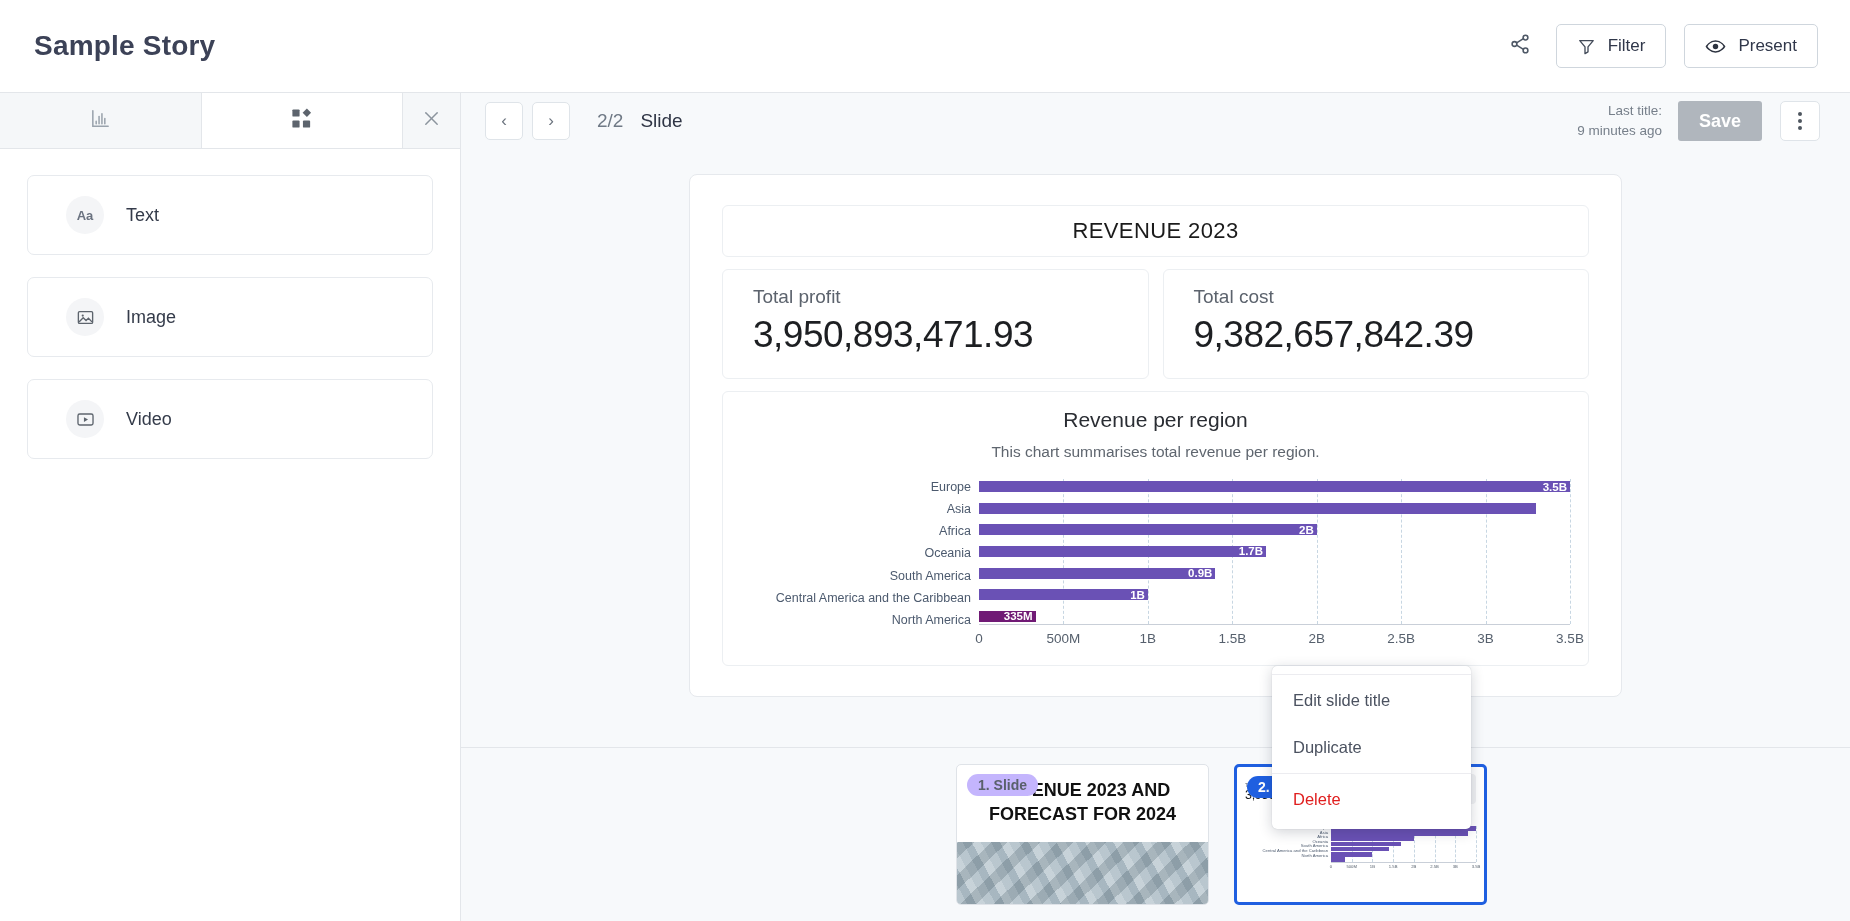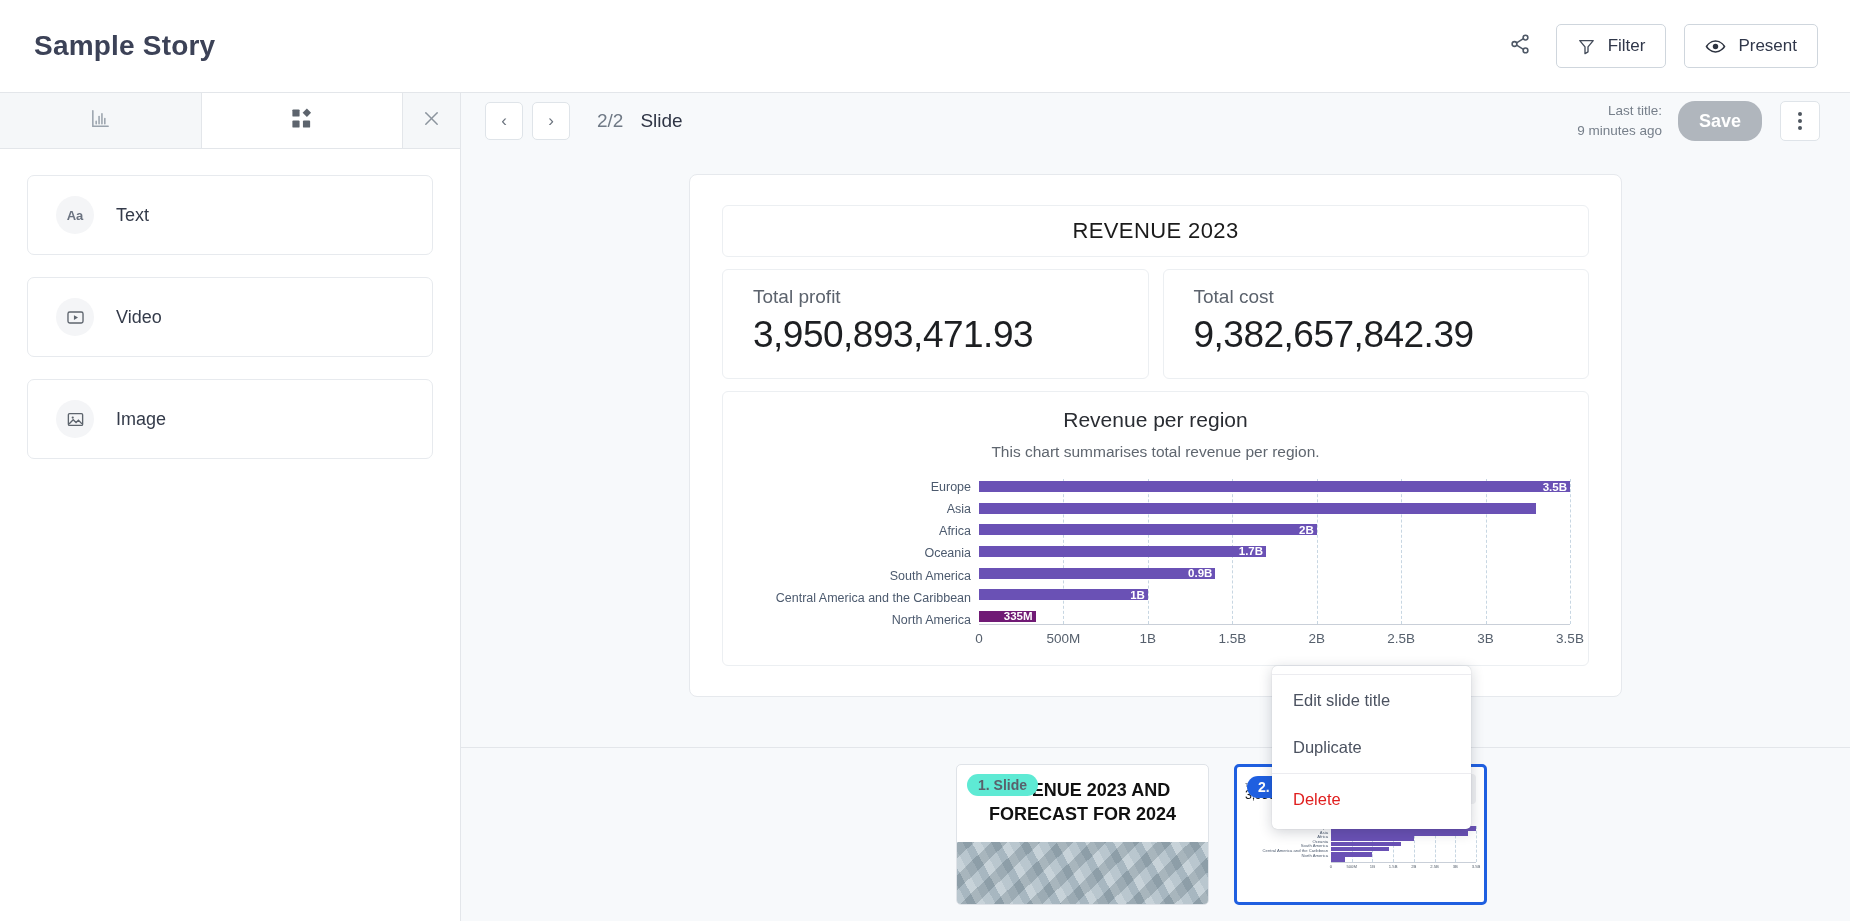--- a/index.html
+++ b/index.html
@@ -53,21 +53,21 @@
     background: #f5f7f9; color: #9aa3ad; cursor: pointer;
   }
   .tab.active { background: #ffffff; color: #5d646d; }
   .tab-close {
     width: 57px; min-width: 57px; display:flex; align-items:center; justify-content:center;
     background:#f5f7f9; color:#8b949e; cursor:pointer;
   }
   .panel-items { padding: 26px 27px; display: flex; flex-direction: column; gap: 22px; }
   .panel-item {
     height: 80px; border: 1px solid #e7eaee; border-radius: 7px; background:#fff;
-    display: flex; align-items: center; padding: 0 28px; gap: 22px; cursor: pointer;
+    display: flex; align-items: center; padding: 0 38px; gap: 22px; cursor: pointer;
   }
   .panel-item-icon {
     width: 38px; height: 38px; border-radius: 50%;
     background: #f4f5f7; color: #6a7280;
     display: flex; align-items: center; justify-content: center;
     font-size: 13px; font-weight: 600;
   }
   .panel-item-label { font-size: 18px; color: #343b4a; }
 
   
@@ -84,21 +84,21 @@
     color:#6b737e; cursor:pointer; font-size: 17px;
   }
   .nav-btn + .nav-btn { margin-left: 9px; }
   .slide-counter { margin-left: 27px; font-size: 19px; color: #707a86; }
   .slide-word { margin-left: 17px; font-size: 19px; color: #2f3545; font-weight: 500; }
   .toolbar-spacer { flex: 1; }
   .last-save {
     text-align: right; font-size: 13.5px; color: #767f8a; line-height: 1.45; margin-right: 16px;
   }
   .save-btn {
-    width: 84px; height: 40px; border: none; border-radius: 17px;
+    width: 84px; height: 40px; border: none; border-radius: 3px;
     background: #b0b6bd; color: #ffffff; font-size: 18px; font-weight: 600; cursor: pointer;
   }
   .kebab-btn {
     width: 40px; height: 40px; margin-left: 18px;
     border: 1px solid #dfe4e9; border-radius: 5px; background:#fff;
     display:flex; flex-direction:column; align-items:center; justify-content:center; gap:3px;
     cursor:pointer;
   }
   .kebab-btn i { width:4px; height:4px; background:#4e565f; border-radius:50%; display:block; }
 
@@ -171,21 +171,21 @@
     position: relative; width: 253px; height: 141px;
     background: #fff; border: 1px solid #dfe3e8; border-radius: 5px; overflow: hidden;
     cursor: pointer;
   }
   .thumb.selected { border: 3px solid #1f5fe0; }
   .thumb-badge {
     position: absolute; left: 10px; top: 9px; z-index: 5;
     padding: 3px 11px; border-radius: 11px;
     font-size: 14px; font-weight: 600;
   }
-  .badge-idle { background: #5eead4; color: #59606b; }
+  .badge-idle { background: #c4b5fd; color: #59606b; }
   .badge-active { background: #1f5fe0; color: #ffffff; }
   .thumb-kebab {
     position:absolute; right: 8px; top: 7px; z-index: 5;
     width: 21px; height: 30px; border-radius: 4px; background: #f0f1f3;
     display:flex; flex-direction:column; align-items:center; justify-content:center; gap:3px;
   }
   .thumb-kebab i { width:3.4px; height:3.4px; background:#6e747c; border-radius:50%; display:block;}
   
   .t1-title {
     position:absolute; left:0; right:0; top: 14px;
@@ -295,35 +295,35 @@
       <div class="panel-items">
         <div class="panel-item">
           <div class="panel-item-icon">
             <span>Aa</span>
           </div>
           <div class="panel-item-label">Text</div>
         </div>
         <div class="panel-item">
           <div class="panel-item-icon">
             <svg width="19" height="19" viewBox="0 0 24 24" fill="none" stroke="#5d646d" stroke-width="1.7">
-              <rect x="2.5" y="5" width="19" height="14" rx="2.2"></rect>
-              <path d="M10 9.2l5.2 2.9-5.2 2.9z" fill="#5d646d" stroke="none"></path>
-            </svg>
-          </div>
-          <div class="panel-item-label">Video</div>
-        </div>
-        <div class="panel-item">
-          <div class="panel-item-icon">
-            <svg width="19" height="19" viewBox="0 0 24 24" fill="none" stroke="#5d646d" stroke-width="1.7">
               <rect x="3" y="4.5" width="18" height="15" rx="1.5"></rect>
               <circle cx="8.5" cy="9.5" r="1.4" fill="#5d646d" stroke="none"></circle>
               <path d="M3.8 17.6l5.3-5.4 3.6 3.6 3-2.9 4.5 4.6"></path>
             </svg>
           </div>
           <div class="panel-item-label">Image</div>
+        </div>
+        <div class="panel-item">
+          <div class="panel-item-icon">
+            <svg width="19" height="19" viewBox="0 0 24 24" fill="none" stroke="#5d646d" stroke-width="1.7">
+              <rect x="2.5" y="5" width="19" height="14" rx="2.2"></rect>
+              <path d="M10 9.2l5.2 2.9-5.2 2.9z" fill="#5d646d" stroke="none"></path>
+            </svg>
+          </div>
+          <div class="panel-item-label">Video</div>
         </div>
       </div>
     </div>
 
     <div class="main">
 
       <div class="slide-toolbar">
         <div class="nav-btn">
           <span>‹</span>
         </div>

